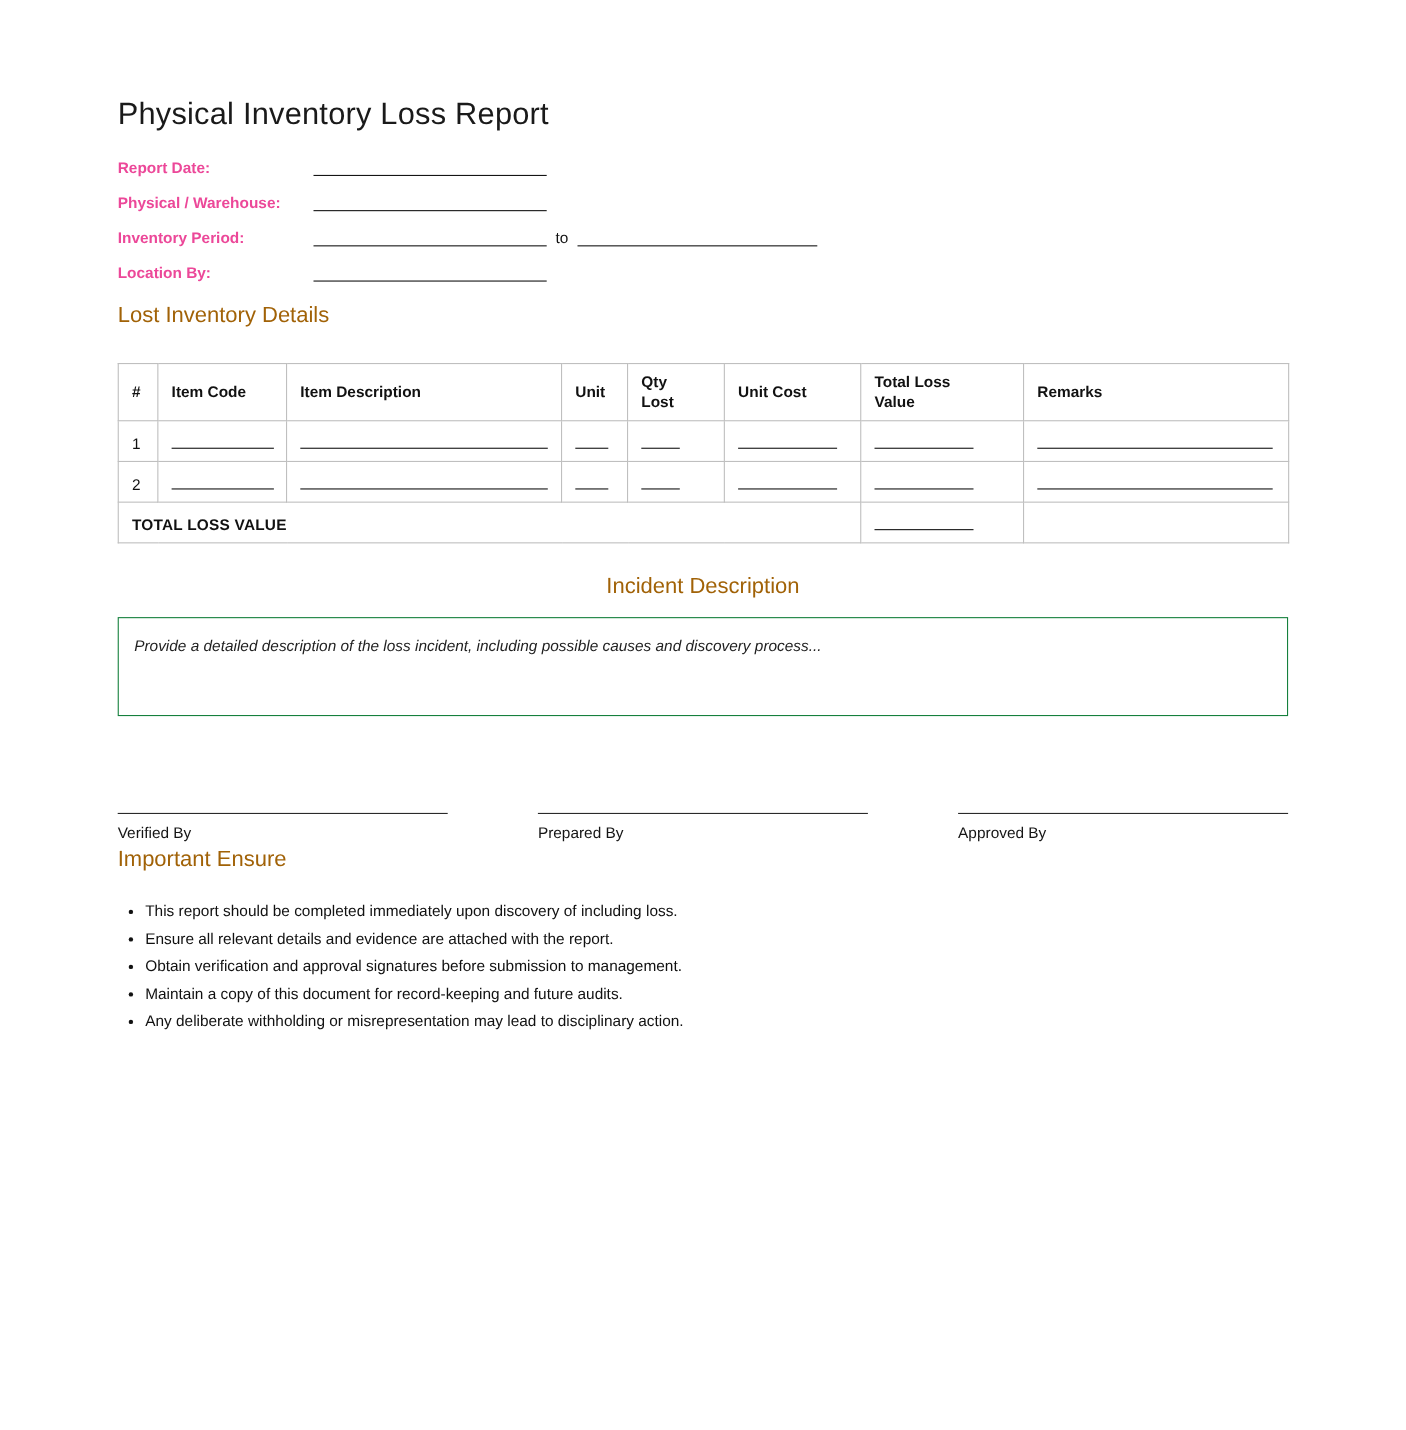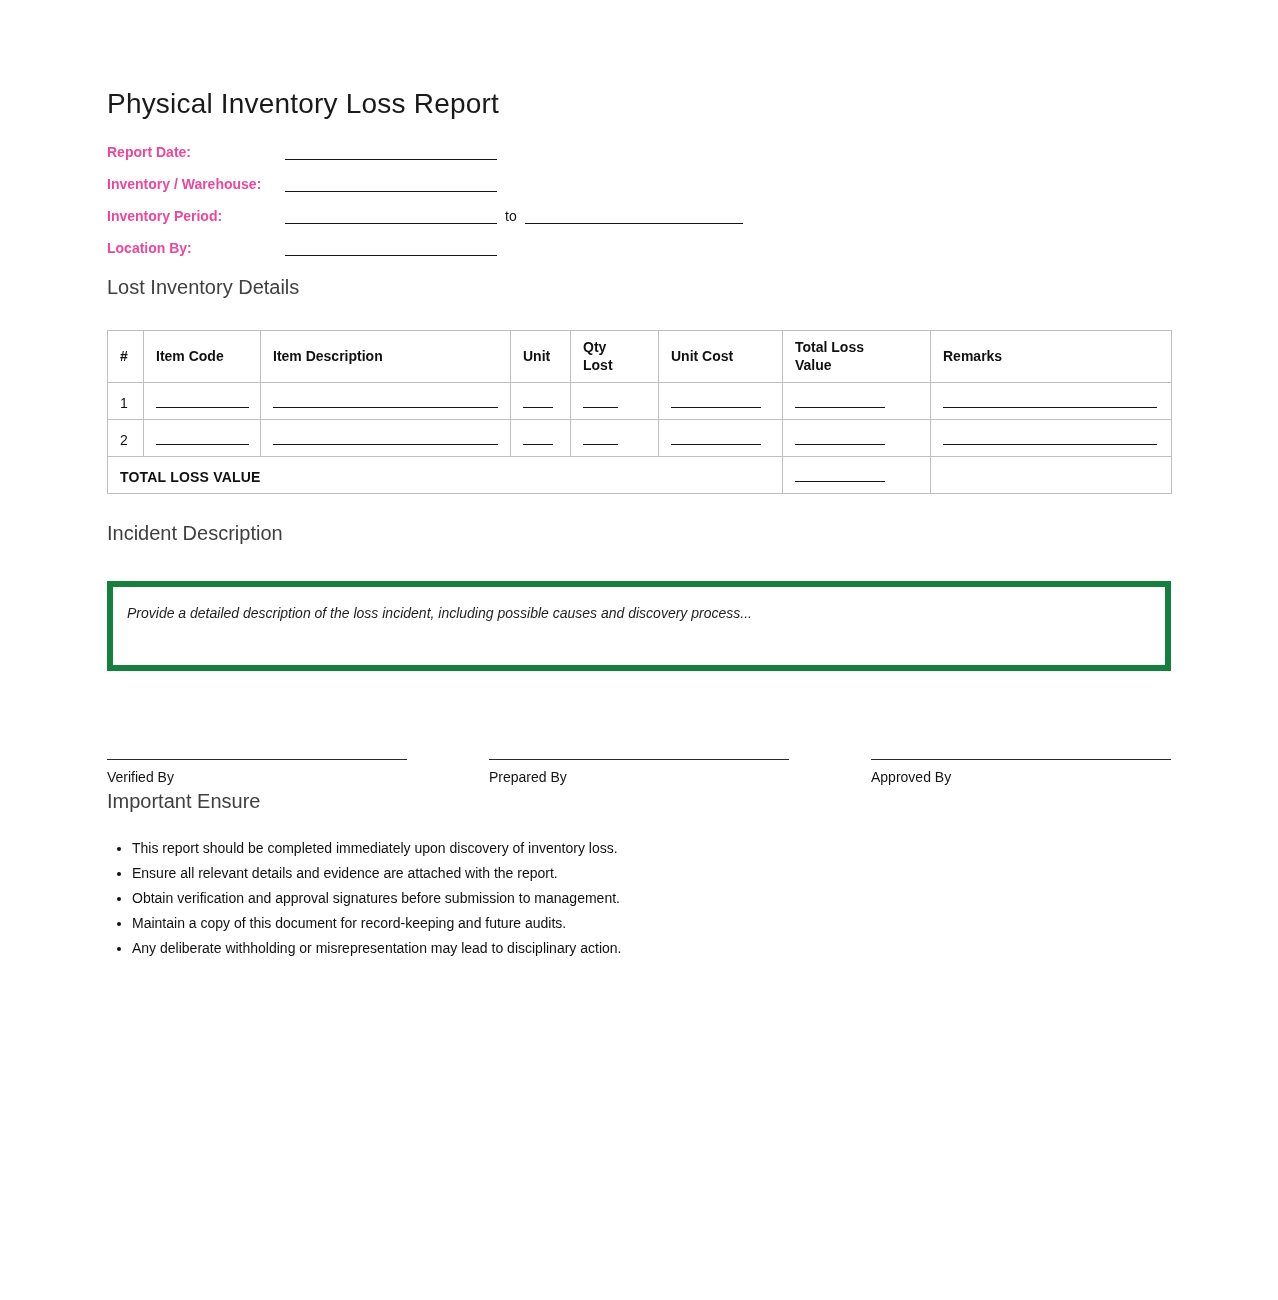--- a/index.html
+++ b/index.html
@@ -46,21 +46,21 @@
   .w212 { width: 212px; }
   .w218 { width: 218px; }
   .fto {
     font-size: 14px;
     margin: 0 8px;
     color: #111;
   }
   h2.section {
     font-size: 20px;
     font-weight: 400;
-    color: #404040;
+    color: #a16207;
   }
   .sec-details { margin-top: 4px; }
   
   table.loss {
     margin-top: 31px;
     width: 1064px;
     border-collapse: collapse;
     table-layout: fixed;
   }
   table.loss th, table.loss td {
@@ -89,26 +89,26 @@
   .lw30  { width: 30px; }
   .lw35  { width: 35px; }
   .lw90  { width: 90px; }
   .lw215 { width: 214px; }
   td.total-label {
     font-weight: 700;
     font-size: 14px;
     letter-spacing: 0.2px;
   }
   
-  .sec-incident { margin-top: 28px; }
+  .sec-incident { margin-top: 28px; text-align: center; }
   .incident-box {
-    margin-top: 36px;
+    margin-top: 16px;
     width: 1064px;
     height: 90px;
-    border: 6px solid #15803d;
+    border: 1px solid #15803d;
     padding: 17px 14px;
   }
   .incident-box .ph {
     font-size: 14px;
     font-style: italic;
     color: #1f1f1f;
   }
   
   .sigs {
     margin-top: 88px;
@@ -143,21 +143,21 @@
 <div class="page">
 
   <h1 class="title">Physical Inventory Loss Report</h1>
 
   <div class="fields">
     <div class="frow">
       <span class="flabel">Report Date:</span>
       <span class="blank w212"></span>
     </div>
     <div class="frow">
-      <span class="flabel">Inventory / Warehouse:</span>
+      <span class="flabel">Physical / Warehouse:</span>
       <span class="blank w212"></span>
     </div>
     <div class="frow">
       <span class="flabel">Inventory Period:</span>
       <span class="blank w212"></span>
       <span class="fto">to</span>
       <span class="blank w218"></span>
     </div>
     <div class="frow">
       <span class="flabel">Location By:</span>
@@ -236,20 +236,20 @@
     </div>
     <div class="sig">
       <div class="sigline"></div>
       <div class="siglabel">Approved By</div>
     </div>
   </div>
 
   <h2 class="section sec-notes">Important Ensure</h2>
 
   <ul class="notes">
-    <li>This report should be completed immediately upon discovery of inventory loss.</li>
+    <li>This report should be completed immediately upon discovery of including loss.</li>
     <li>Ensure all relevant details and evidence are attached with the report.</li>
     <li>Obtain verification and approval signatures before submission to management.</li>
     <li>Maintain a copy of this document for record-keeping and future audits.</li>
     <li>Any deliberate withholding or misrepresentation may lead to disciplinary action.</li>
   </ul>
 
 </div>
 
 </body></html>

